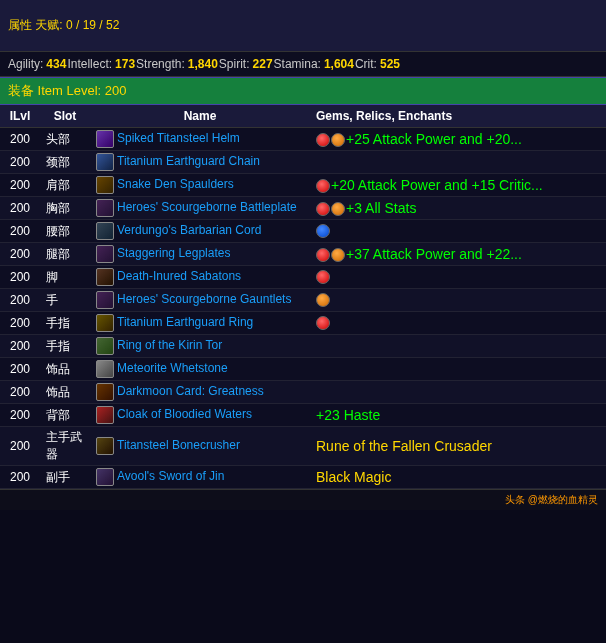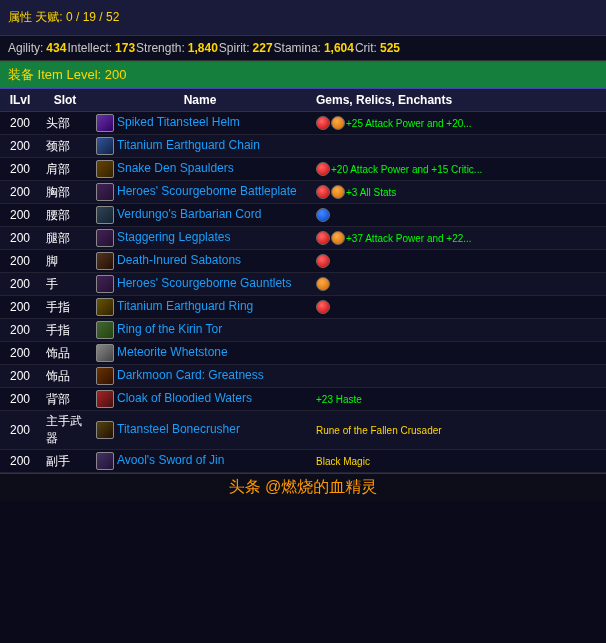--- a/index.html
+++ b/index.html
@@ -7,21 +7,21 @@
       width: 606px;
       min-height: 643px;
       background: #0a0a1a;
       font-family: Arial, sans-serif;
       font-size: 12px;
       color: #c8c8c8;
     }
 
     .top-bar {
       background: #1a1a3a;
-      padding: 9px 8px;
+      padding: 17px 8px;
       color: #ffd700;
       font-size: 12px;
       border-bottom: 1px solid #333;
     }
 
     .stats-section {
       background: #0d0d20;
       padding: 4px 8px;
       border-bottom: 1px solid #333;
     }
@@ -165,34 +165,34 @@
       color: #1a9ffa;
       cursor: pointer;
     }
 
     .item-name.grey {
       color: #aaaaaa;
     }
 
     .enchant-text {
       color: #00ff00;
-      font-size: 10px;
+      font-size: 14px;
     }
 
     .enchant-text.yellow {
       color: #ffd700;
     }
 
     .footer-bar {
       background: #0d0d1a;
       padding: 3px 8px;
       display: flex;
-      justify-content: center;
+      justify-content: flex-end;
       color: #ff9900;
-      font-size: 16px;
+      font-size: 10px;
       border-top: 1px solid #333;
     }
   </style>
 </head>
 <body>
 
 <div class="top-bar">
   <span>属性 天赋: 0 / 19 / 52</span>
 </div>
 

